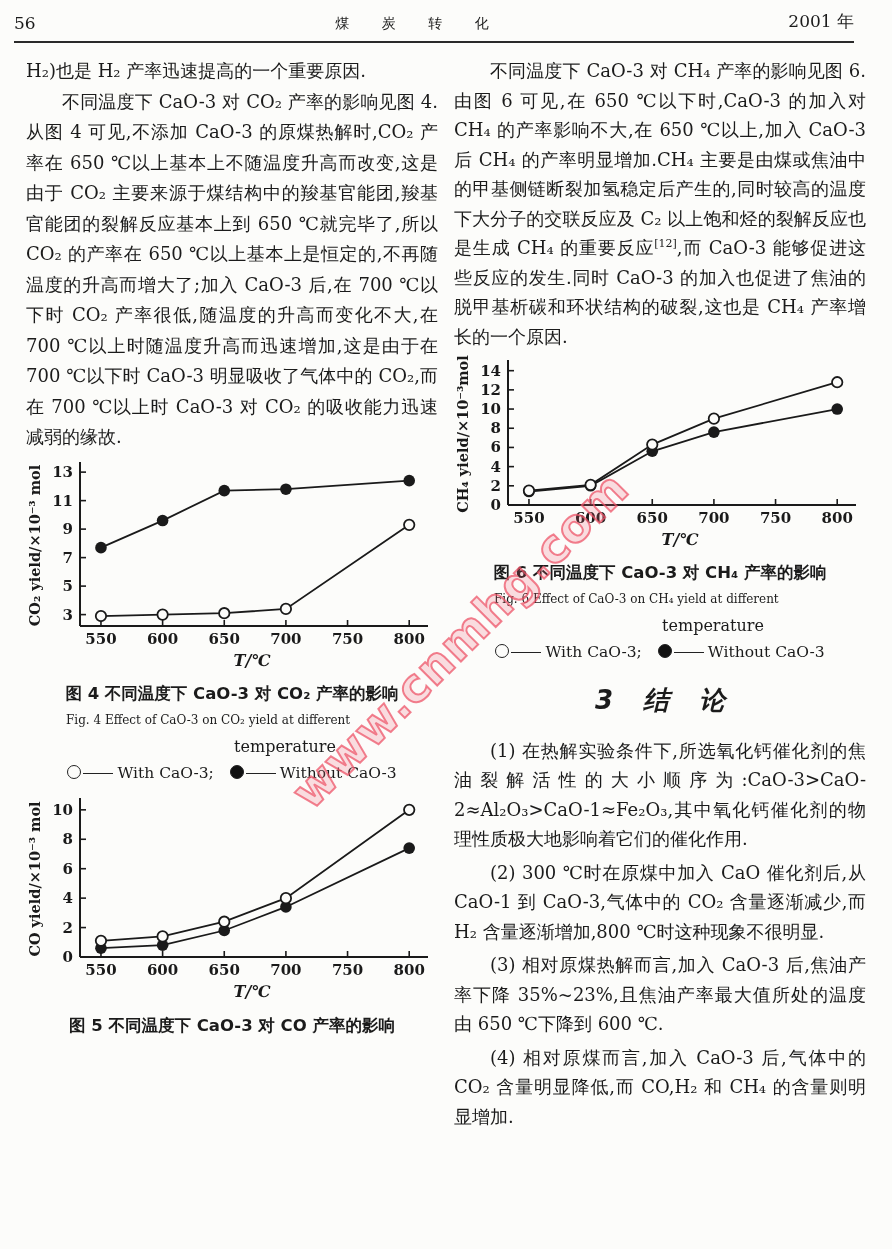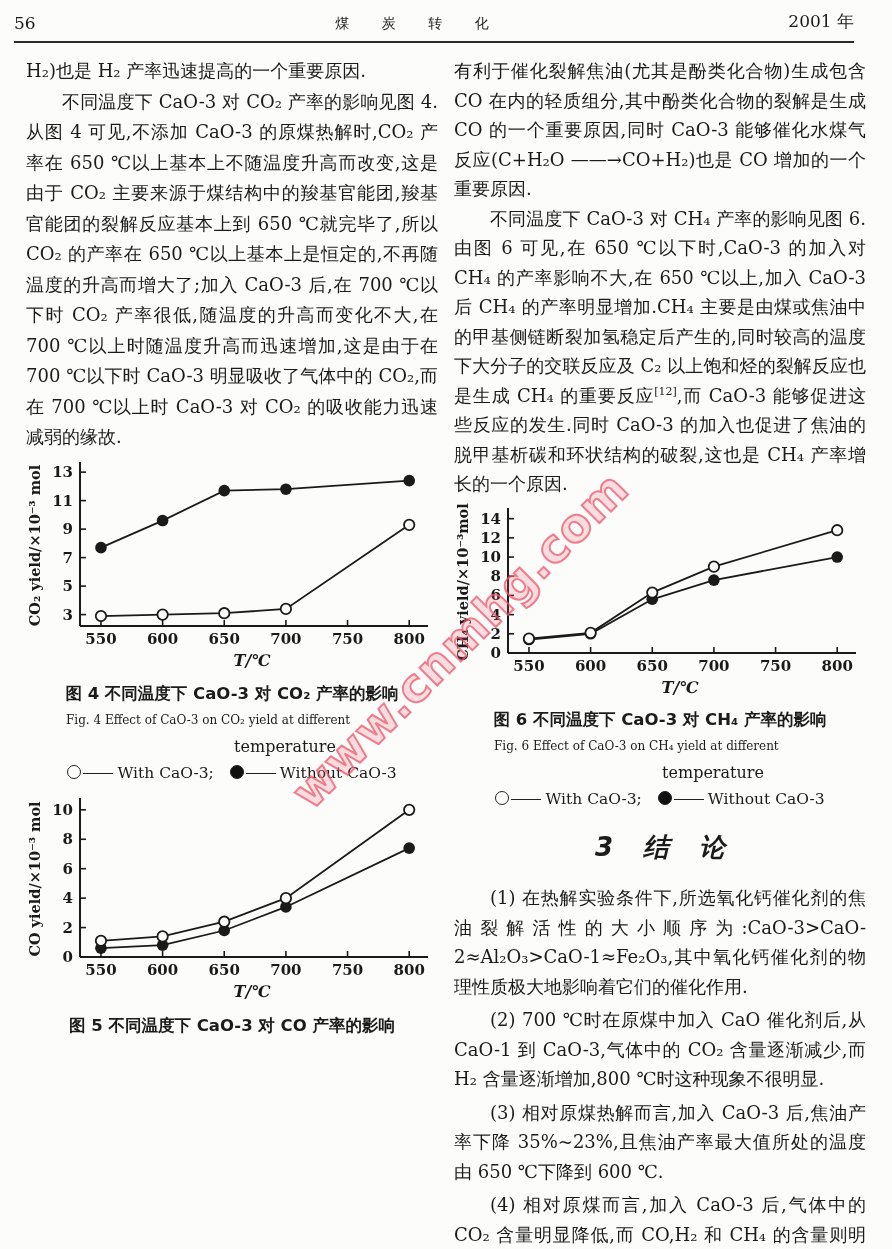--- a/index.html
+++ b/index.html
@@ -191,21 +191,20 @@
           <circle cx="259.9068100358423" cy="107.13207547169812" r="5.2" fill="#fcfcfa" stroke="#1a1a1a" stroke-width="1.8"></circle>
           <circle cx="383.20430107526886" cy="18.830188679245282" r="5.2" fill="#fcfcfa" stroke="#1a1a1a" stroke-width="1.8"></circle>
         </svg>
       <div class="fig-caption-zh">图 5  不同温度下 CaO-3 对 CO 产率的影响</div>
       
       
     </div>
   </div>
 
   <div class="col col-right">
-    <p class="para cont">有利于催化裂解焦油(尤其是酚类化合物)生成包含 CO 在内的轻质组分,其中酚类化合物的裂解是生成 CO 的一个重要原因,同时 CaO-3 能够催化水煤气反应(C+H₂O ——→CO+H₂)也是 CO 增加的一个重要原因.</p>
     <p class="para"><span>不同温度下 CaO-3 对 CH₄ 产率的影响见图 6.由图 6 可见,在 650 ℃以下时,CaO-3 的加入对 CH₄ 的产率影响不大,在 650 ℃以上,加入 CaO-3 后 CH₄ 的产率明显增加.CH₄ 主要是由煤或焦油中的甲基侧链断裂加氢稳定后产生的,同时较高的温度下大分子的交联反应及 C₂ 以上饱和烃的裂解反应也是生成 CH₄ 的重要反应</span><sup class="ref">[12]</sup><span>,而 CaO-3 能够促进这些反应的发生.同时 CaO-3 的加入也促进了焦油的脱甲基析碳和环状结构的破裂,这也是 CH₄ 产率增长的一个原因.</span></p>
 
     <div class="figure">
       <svg width="408" height="196">
           <line x1="54" y1="7" x2="54" y2="152" stroke="#1a1a1a" stroke-width="2"></line>
           <line x1="54" y1="152" x2="402" y2="152" stroke="#1a1a1a" stroke-width="2"></line>
           <line x1="54" y1="152" x2="60" y2="152" stroke="#1a1a1a" stroke-width="1.6"></line>
           <text x="47" y="157" text-anchor="end" font-size="15" font-weight="700" fill="#1a1a1a">0</text>
           <line x1="54" y1="132.81081081081084" x2="60" y2="132.81081081081084" stroke="#1a1a1a" stroke-width="1.6"></line>
           <text x="47" y="137.81081081081084" text-anchor="end" font-size="15" font-weight="700" fill="#1a1a1a">2</text>
@@ -252,18 +251,18 @@
       <div class="fig-caption-en">Fig. 6   Effect of CaO-3 on CH₄ yield at different</div>
       <div class="fig-caption-en2">temperature</div>
       <div class="fig-legend">
         <span class="lg-circle"></span><span class="lg-dash"></span><span>With CaO-3;</span><span class="lg-gap"></span><span class="lg-circle filled"></span><span class="lg-dash"></span><span>Without CaO-3</span>
       </div>
     </div>
 
     <div class="section-heading">3　结　论</div>
 
     <p class="para concl">(1) 在热解实验条件下,所选氧化钙催化剂的焦油裂解活性的大小顺序为:CaO-3&gt;CaO-2≈Al₂O₃&gt;CaO-1≈Fe₂O₃,其中氧化钙催化剂的物理性质极大地影响着它们的催化作用.</p>
-    <p class="para concl">(2) 700 ℃时在原煤中加入 CaO 催化剂后,从 CaO-1 到 CaO-3,气体中的 CO₂ 含量逐渐减少,而 H₂ 含量逐渐增加,800 ℃时这种现象不很明显.</p>
+    <p class="para concl">(2) 300 ℃时在原煤中加入 CaO 催化剂后,从 CaO-1 到 CaO-3,气体中的 CO₂ 含量逐渐减少,而 H₂ 含量逐渐增加,800 ℃时这种现象不很明显.</p>
     <p class="para concl">(3) 相对原煤热解而言,加入 CaO-3 后,焦油产率下降 35%~23%,且焦油产率最大值所处的温度由 650 ℃下降到 600 ℃.</p>
     <p class="para concl">(4) 相对原煤而言,加入 CaO-3 后,气体中的 CO₂ 含量明显降低,而 CO,H₂ 和 CH₄ 的含量则明显增加.</p>
   </div>
 
 </div>
 
 </body></html>

